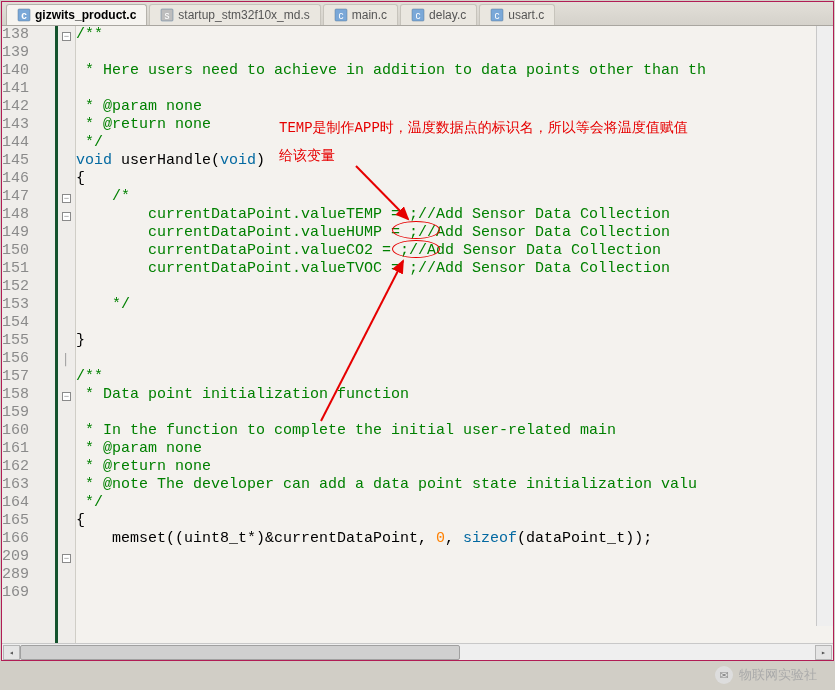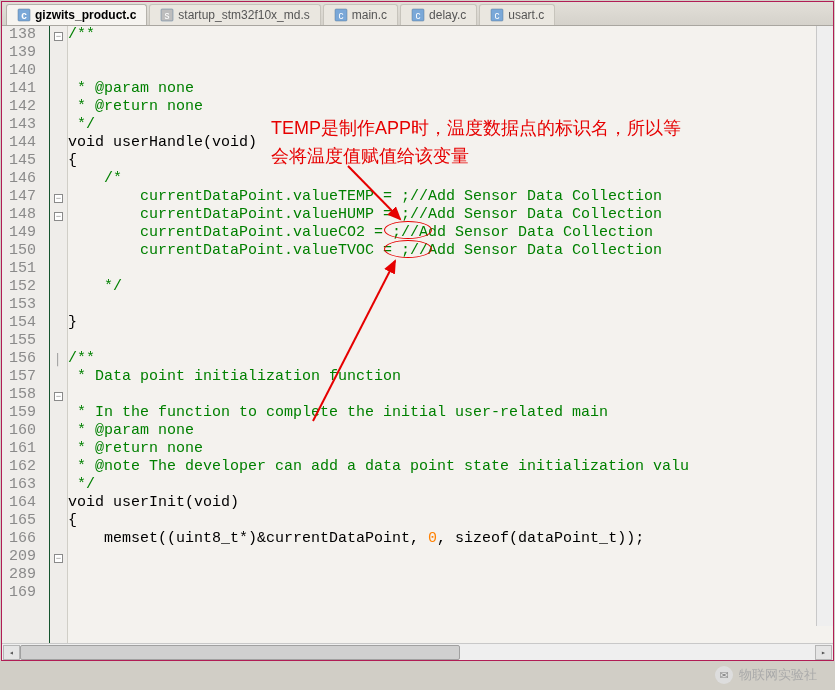--- a/index.html
+++ b/index.html
@@ -4,32 +4,32 @@
 <style>
 * { margin:0; padding:0; box-sizing:border-box; }
 body { font-family:"Courier New",monospace; background:#d1cec6; width:835px; height:690px; overflow:hidden; position:relative; }
 .outer { border:1px solid #b11d55; width:833px; height:660px; position:absolute; left:1px; top:1px; display:flex; flex-direction:column; }
 .tabbar { background:linear-gradient(#e2dfd8,#d5d2cb); height:24px; display:flex; align-items:end; padding-left:4px; gap:2px; border-bottom:1px solid #a9a6a0; }
 .tab { display:flex; align-items:center; gap:4px; padding:3px 10px; font-family:Tahoma,sans-serif; font-size:12px; color:#555; border-top-left-radius:3px; border-top-right-radius:3px; cursor:pointer; }
 .tab.active { background:#f6f4f0; border:1px solid #b5b2ab; border-bottom:none; color:#000; font-weight:bold; }
 .tab:not(.active){ background:#eae7e0; border:1px solid #c7c4bc; border-bottom:none; }
 .ficon { width:14px; height:14px; }
 .editor { flex:1; background:#fff; display:flex; overflow:hidden; position:relative; }
-.gutter { background:#efedea; width:48px; text-align:center; font-size:15px; color:#8a8a8a; border-right:1px solid #14532d; }
+.gutter { background:#efedea; width:56px; text-align:left; font-size:15px; color:#8a8a8a; border-right:3px solid #14532d; }
 .fold { width:18px; background:#efedea; border-right:1px solid #d0cec7; font-size:15px; }
 .code { flex:1; background:#f4f2ee; font-size:15px; overflow:hidden; position:relative; }
 .line { height:18px; line-height:18px; white-space:pre; }
 .gl { padding-right:6px; }
 .fc { text-align:center; color:#8a8a8a; font-family:Tahoma,sans-serif; font-size:11px; }
 .fbox { display:inline-block; width:9px; height:9px; border:1px solid #8a8a8a; background:#fff; line-height:7px; font-size:9px; text-align:center; }
 .cmt { color:#008000; }
-.kw  { color:#000000; }
+.kw  { color:#0369a1; }
 .num { color:#ff8000; }
 .idt { color:#000;text-align:center; }
-.anno1 { position:absolute; left:203px; top:88px; color:#e60000; font-family:Liberation Sans, sans-serif; font-size:18px; line-height:28px; z-index:5; }
+.anno1 { position:absolute; left:203px; top:88px; color:#e60000; font-family:Liberation Mono, monospace; font-size:14px; line-height:28px; z-index:5; }
 .anno2 { position:absolute; left:200px; top:402px; color:#e60000; font-family:"Microsoft YaHei","SimSun",sans-serif; font-size:18px; line-height:28px; z-index:5; }
 .circle { position:absolute; border:1.5px solid #e60000; border-radius:50%; z-index:4; }
 .arrow-svg { position:absolute; z-index:4; pointer-events:none; }
 .scroll-h { height:17px; background:#efefef; border-top:1px solid #c8c8c8; display:flex; align-items:center; justify-content:space-between; padding:0 1px; }
 .sbtn { width:17px; height:15px; background:#e5e5e5; border:1px solid #b5b5b5; font-size:8px; text-align:center; line-height:13px; color:#555; }
 .thumb-h { height:15px; background:#d0d0d0; border:1px solid #a0a0a0; border-radius:2px; }
 .scroll-v { position:absolute; right:0; top:0; bottom:17px; width:17px; background:#efefef; border-left:1px solid #c8c8c8; }
 .wm { position:absolute; bottom:6px; right:18px; display:flex; align-items:center; gap:6px; color:#aaa; font-family:"Microsoft YaHei",sans-serif; font-size:13px; z-index:10; }
 .wmicon { width:18px; height:18px; border-radius:9px; background:#ddd; display:inline-flex; align-items:center; justify-content:center; font-size:11px; color:#888;}
 </style>
@@ -158,20 +158,21 @@
       <svg class="arrow-svg" style="left:235px; top:225px;" width="120" height="180">
         <defs>
             <marker id="ah2" markerWidth="8" markerHeight="8" refX="6" refY="3" orient="auto">
               <path d="M0,0 L7,3 L0,6 Z" fill="#e60000"></path>
             </marker>
           </defs>
         <line x1="10" y1="170" x2="92" y2="10" stroke="#e60000" stroke-width="2" marker-end="url(#ah2)"></line>
       </svg>
     <div class="line"><span class="cmt">/**</span></div>
         <div class="line"><span class="cmt"></span></div>
+        <div class="line"><span class="cmt"> * Here users need to achieve in addition to data points other than th</span></div>
         <div class="line"><span class="cmt"></span></div>
         <div class="line"><span class="cmt"> * @param none</span></div>
         <div class="line"><span class="cmt"> * @return none</span></div>
         <div class="line"><span class="cmt"> */</span></div>
         <div class="line"><span class="kw">void</span><span class="idt"> userHandle(</span><span class="kw">void</span><span class="idt">)</span></div>
         <div class="line"><span class="idt">{</span></div>
         <div class="line"><span class="cmt">    /*</span></div>
         <div class="line"><span class="cmt">        currentDataPoint.valueTEMP = ;//Add Sensor Data Collection</span></div>
         <div class="line"><span class="cmt">        currentDataPoint.valueHUMP = ;//Add Sensor Data Collection</span></div>
         <div class="line"><span class="cmt">        currentDataPoint.valueCO2 = ;//Add Sensor Data Collection</span></div>
@@ -182,21 +183,20 @@
         <div class="line"><span class="idt">}</span></div>
         <div class="line"><span class="idt"></span></div>
         <div class="line"><span class="cmt">/**</span></div>
         <div class="line"><span class="cmt"> * Data point initialization function</span></div>
         <div class="line"><span class="cmt"></span></div>
         <div class="line"><span class="cmt"> * In the function to complete the initial user-related main</span></div>
         <div class="line"><span class="cmt"> * @param none</span></div>
         <div class="line"><span class="cmt"> * @return none</span></div>
         <div class="line"><span class="cmt"> * @note The developer can add a data point state initialization valu</span></div>
         <div class="line"><span class="cmt"> */</span></div>
-        <div class="line"><span class="kw">void</span><span class="idt"> userInit(</span><span class="kw">void</span><span class="idt">)</span></div>
         <div class="line"><span class="idt">{</span></div>
         <div class="line"><span class="idt">    memset((uint8_t*)&amp;currentDataPoint, </span><span class="num">0</span><span class="idt">, </span><span class="kw">sizeof</span><span class="idt">(dataPoint_t));</span></div>
         <div class="line"><span class="idt"></span></div>
       </div>
     <div class="scroll-v"></div>
   </div>
   <div class="scroll-h">
     <span class="sbtn">◂</span>
     <div style="flex:1; position:relative; height:15px;">
       <div class="thumb-h" style="position:absolute; left:0; width:440px;"></div>

